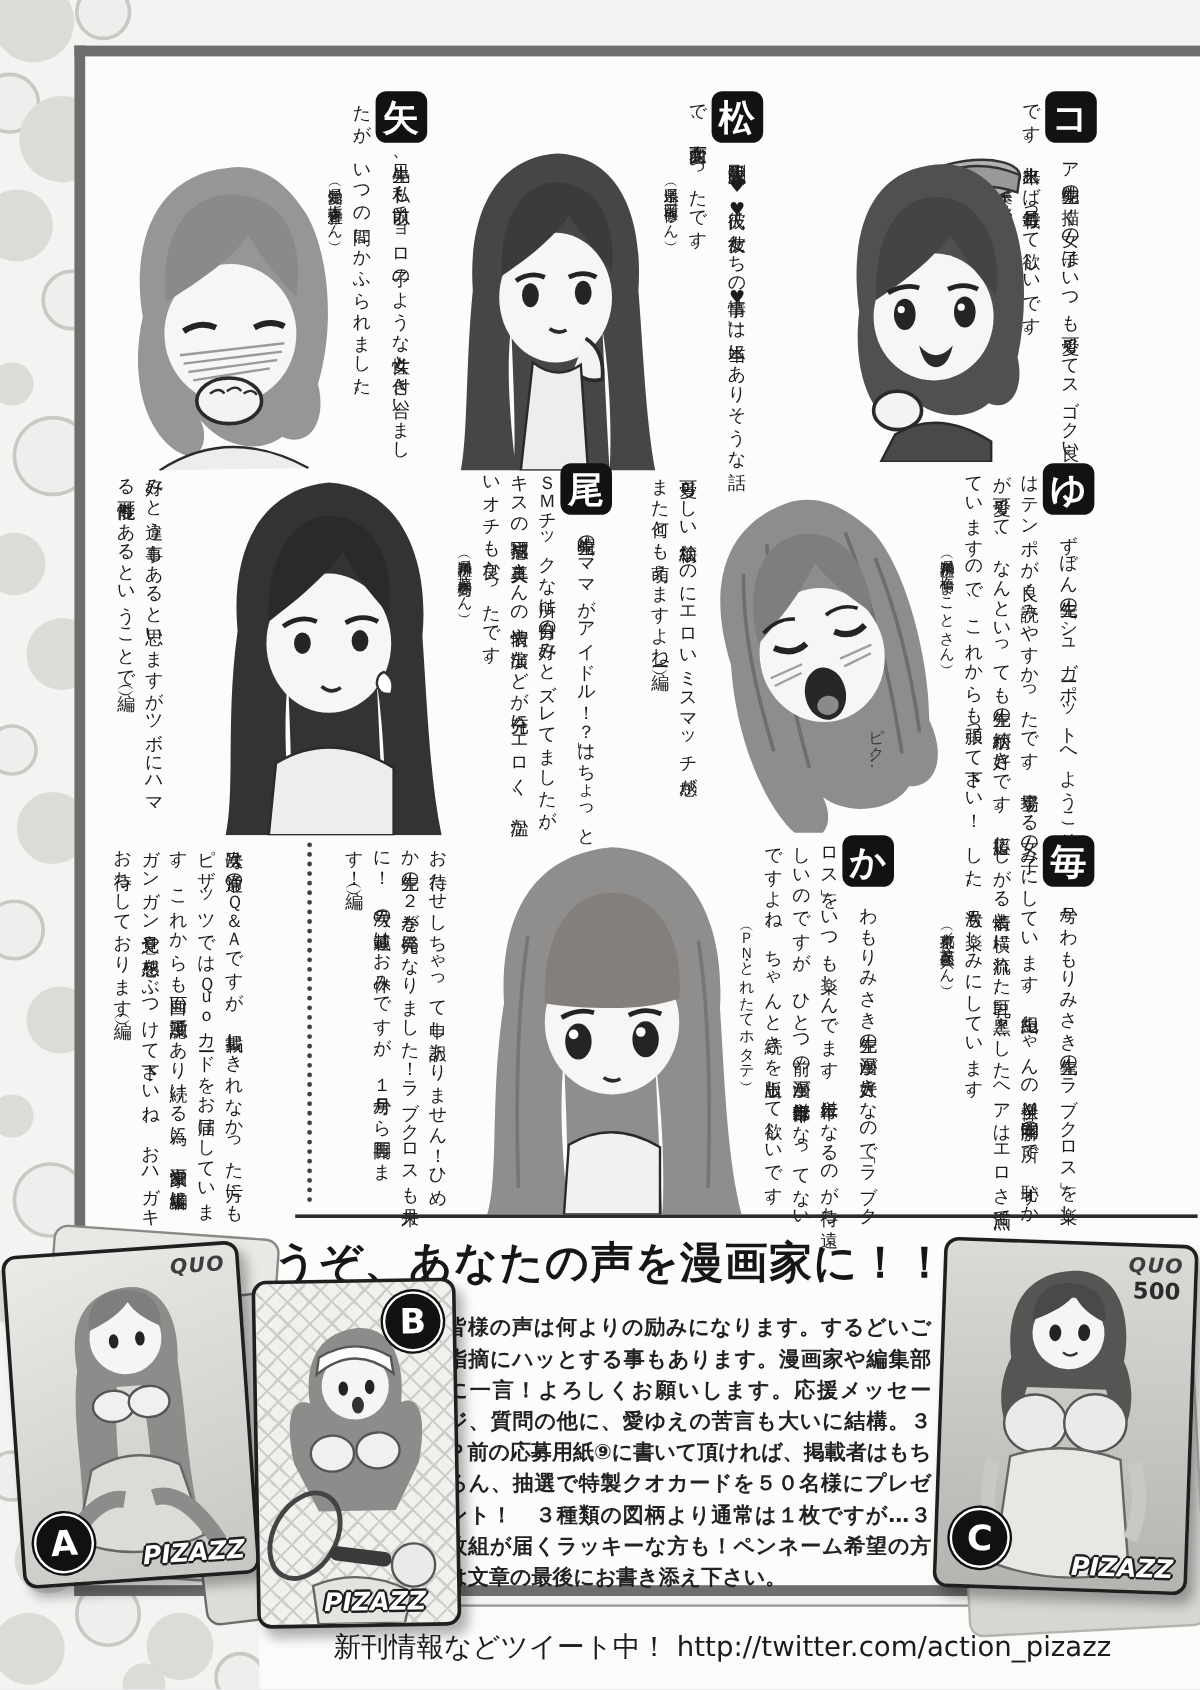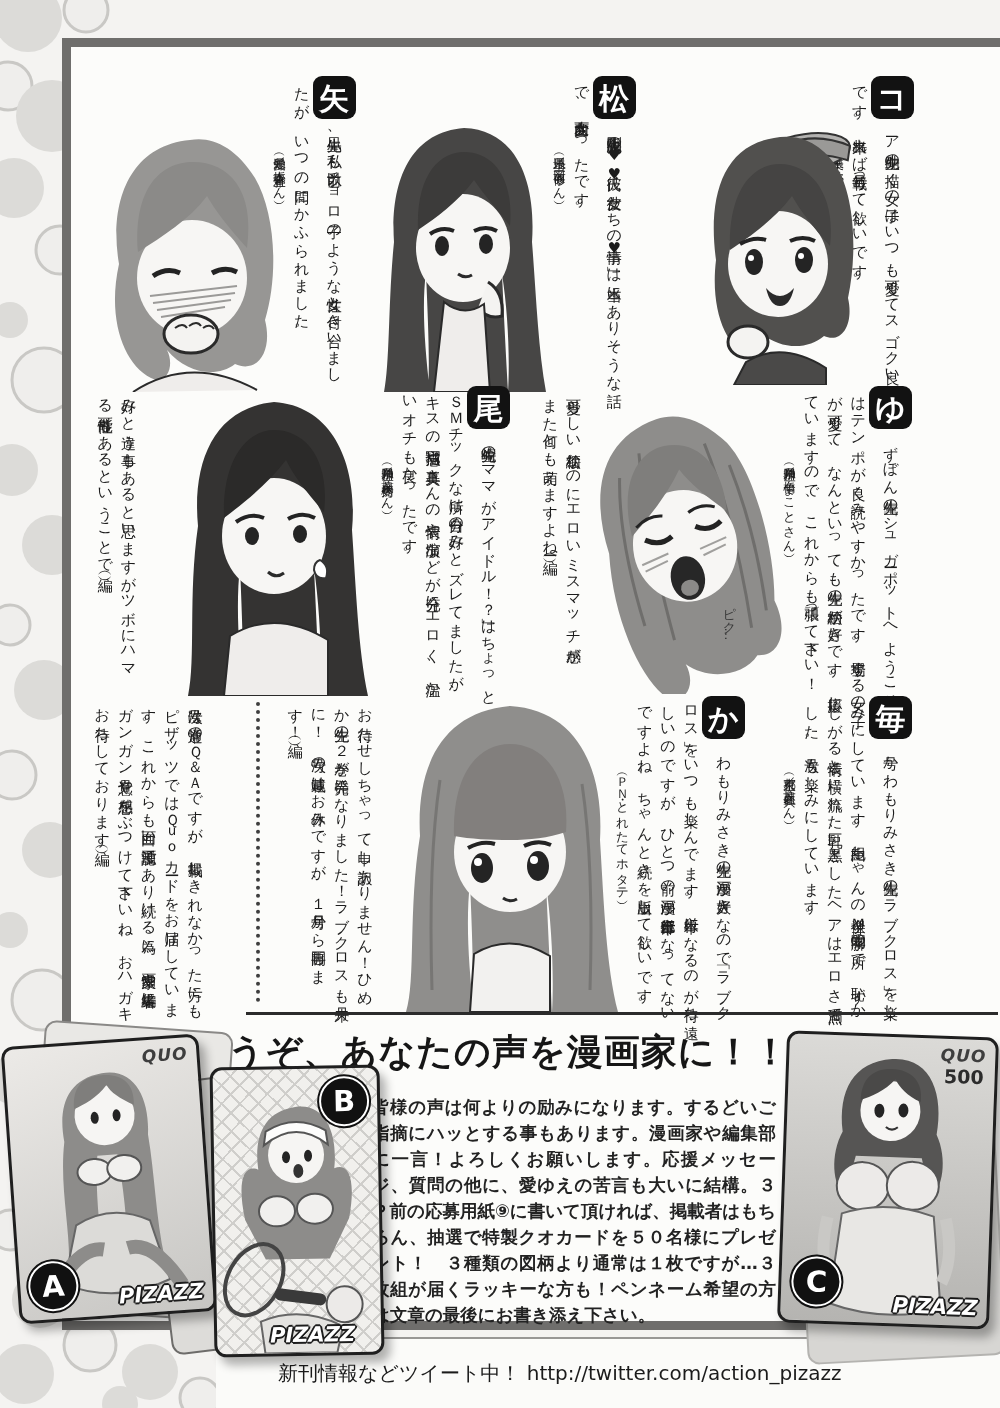--- a/index.html
+++ b/index.html
@@ -40,21 +40,21 @@
   .pizazz.small{font-size:13px;bottom:10px;right:4px;}
   .card-a-bg{background:linear-gradient(160deg,#eceae7,#c7c6c3);}
   .card-b-bg{background:
       repeating-linear-gradient(45deg,#cfcecb 0 2px,transparent 2px 13px),
       repeating-linear-gradient(-45deg,#cfcecb 0 2px,transparent 2px 13px),#f1f0ed;}
   .card-c-bg{background:linear-gradient(#dbdad7,#b5b4b1);}
   .card-art{position:absolute;left:0;top:0;width:100%;height:100%;z-index:5;}
   
   .footer-bar{position:absolute;left:216px;top:1337px;width:784px;height:71px;background:#fbfbf9;
         border-top:2px solid #989795;z-index:2;}
-  .footer-text{padding-left:62px;line-height:69px;font-size:20px;color:#1b1b1b;white-space:nowrap;}
+  .footer-text{padding-left:62px;line-height:69px;font-size:23px;color:#1b1b1b;white-space:nowrap;}
 </style>
 </head>
 <body>
 
 <div class="canvas">
 
   <svg class="bubbles" width="1000" height="1408">
     <circle class="bub-a" cx="28" cy="18" r="34"></circle>
       <circle class="bub-b" cx="86" cy="10" r="22"></circle>
     <circle class="bub-b" cx="8" cy="86" r="24"></circle>

